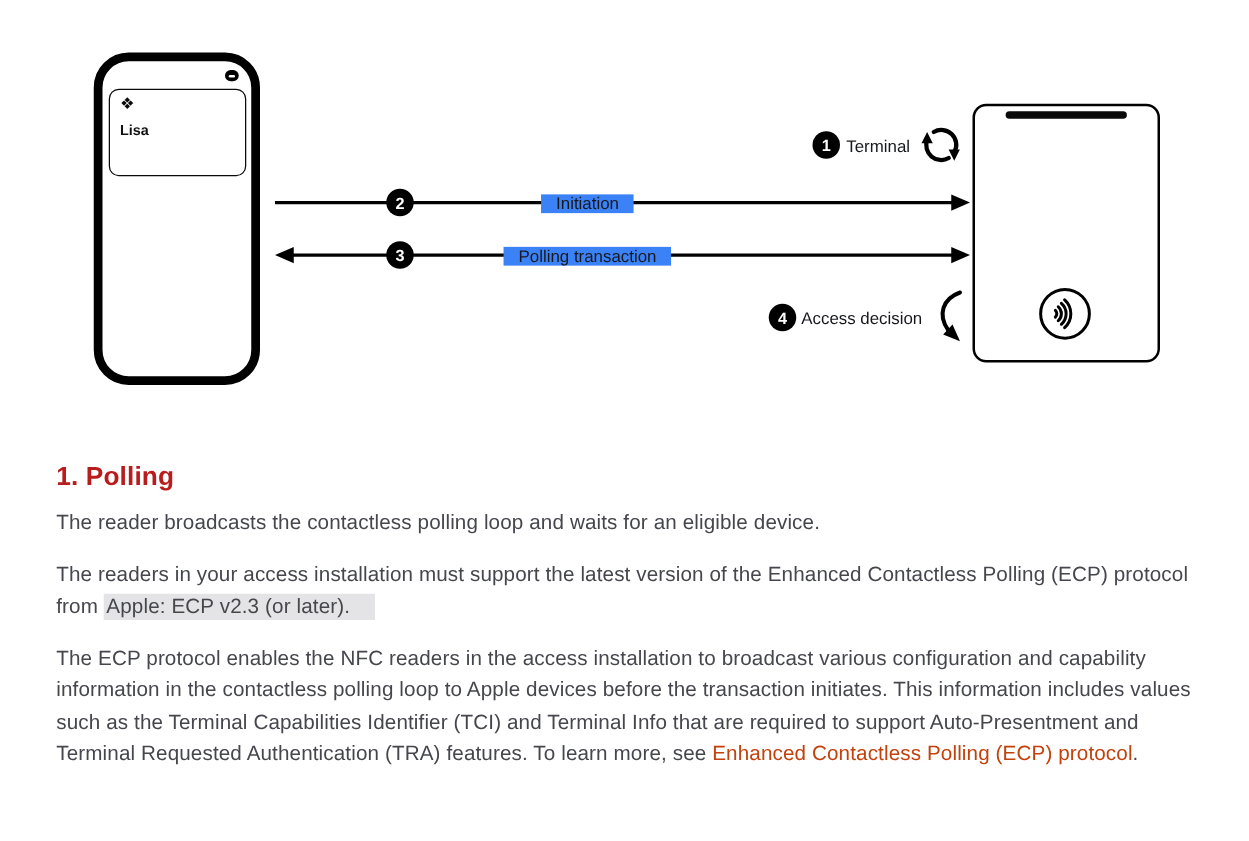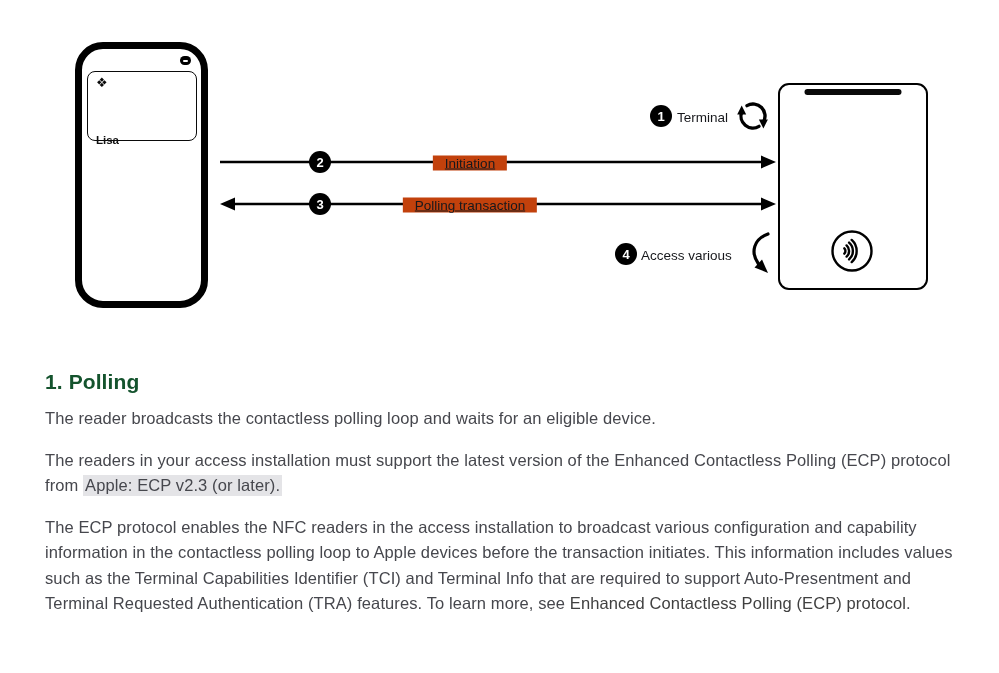--- a/index.html
+++ b/index.html
@@ -23,21 +23,21 @@
   }
   .camera::after {
     content:""; position:absolute; left:3px; top:3.5px; width:5px; height:2px;
     background:#fff; border-radius:1px;
   }
   .pass-card {
     position:absolute; left:5px; top:22px; width:110px; height:70px;
     border:1.5px solid #0a0a0a; border-radius:8px; background:#fff;
   }
   .pass-icon { position:absolute; left:8px; top:4px; font-size:13px; color:#0a0a0a; line-height:1; }
-  .pass-label { position:absolute; left:8px; top:27px; font-size:11.5px; font-weight:700; color:#111;margin-top:35px; }
+  .pass-label { position:absolute; left:8px; top:27px; font-size:11.5px; font-weight:700; color:#111; }
 
   .reader {
     position:absolute; left:778px; top:83px; width:150px; height:207px;
     background:#fff; border:2.5px solid #000; border-radius:11px;
   }
   .reader-slot {
     position:absolute; top:4px; left:50%; transform:translateX(-50%);
     width:97px; height:6px; background:#0a0a0a; border-radius:3px;
   }
   .contactless { position:absolute; left:49px; top:143px; }
@@ -46,35 +46,35 @@
   .badge {
     position:absolute; width:22px; height:22px; border-radius:50%;
     background:#000; color:#fff; font-size:13px; font-weight:700;
     display:flex; align-items:center; justify-content:center; line-height:1;
   }
   .diag-label {
     position:absolute; font-size:13.5px; font-weight:500; color:#17181c;
     white-space:nowrap; transform:translateY(-50%);
   }
   .diag-label.on-line {
-    transform:translate(-50%,-50%); background:#c2410c; padding:0 12px;text-decoration:underline;
+    transform:translate(-50%,-50%); background:#3b82f6; padding:0 12px;
   }
 
   
   .content { padding:22px 44px 0 45px; }
   .section-heading {
-    font-size:21px; font-weight:700; color:#14532d; letter-spacing:.1px;
+    font-size:21px; font-weight:700; color:#b91c1c; letter-spacing:.1px;
   }
   .content p {
     max-width:911px; font-size:16.5px; line-height:1.55; color:#46474d;
     margin-top:16px; letter-spacing:.1px;
   }
   .content p.first { margin-top:12px; }
-  .highlight { background:#e4e4e7; padding:1px 2px 2px 2px; }
-  .doc-link { color:#404040; text-decoration:none; cursor:pointer; }
+  .highlight { background:#e4e4e7; padding:1px 20px 2px 2px; }
+  .doc-link { color:#c2410c; text-decoration:none; cursor:pointer; }
 
   .ink-line { stroke:#000; stroke-width:2.6; }
   .ink-fill { fill:#000; }
   .loop-stroke { fill:none; stroke:#000; stroke-width:3.4; stroke-linecap:round; }
   .cl-stroke { fill:none; stroke:#000; stroke-linecap:round; }
 </style>
 </head>
 <body>
 
 <div class="diagram">
@@ -116,21 +116,21 @@
 
   <svg class="arrow-svg" style="left:218px; top:192px;" width="562" height="24">
     <line x1="15" y1="12" x2="545" y2="12" class="ink-line"></line>
     <polygon points="17,5.5 2,12 17,18.5" class="ink-fill"></polygon>
     <polygon points="543,5.5 558,12 543,18.5" class="ink-fill"></polygon>
   </svg>
   <div class="diag-label on-line" style="left:470px; top:205px;">Polling transaction</div>
   <div class="badge" style="left:309px; top:193px;">3</div>
 
   <div class="badge" style="left:615px; top:243px;">4</div>
-  <div class="diag-label" style="left:641px; top:255px;">Access various</div>
+  <div class="diag-label" style="left:641px; top:255px;">Access decision</div>
   <svg class="arrow-svg" style="left:747px; top:231px;" width="26" height="44" viewBox="0 0 26 44">
     <path d="M 21 3 C 7 8, 3 21, 11.5 33" fill="none" stroke="#000" stroke-width="3.2" stroke-linecap="round"></path>
     <polygon points="21,42 7.5,36.5 15,28.5" class="ink-fill"></polygon>
   </svg>
 
 </div>
 
 <div class="content">
   <h3 class="section-heading">1. Polling</h3>
 

